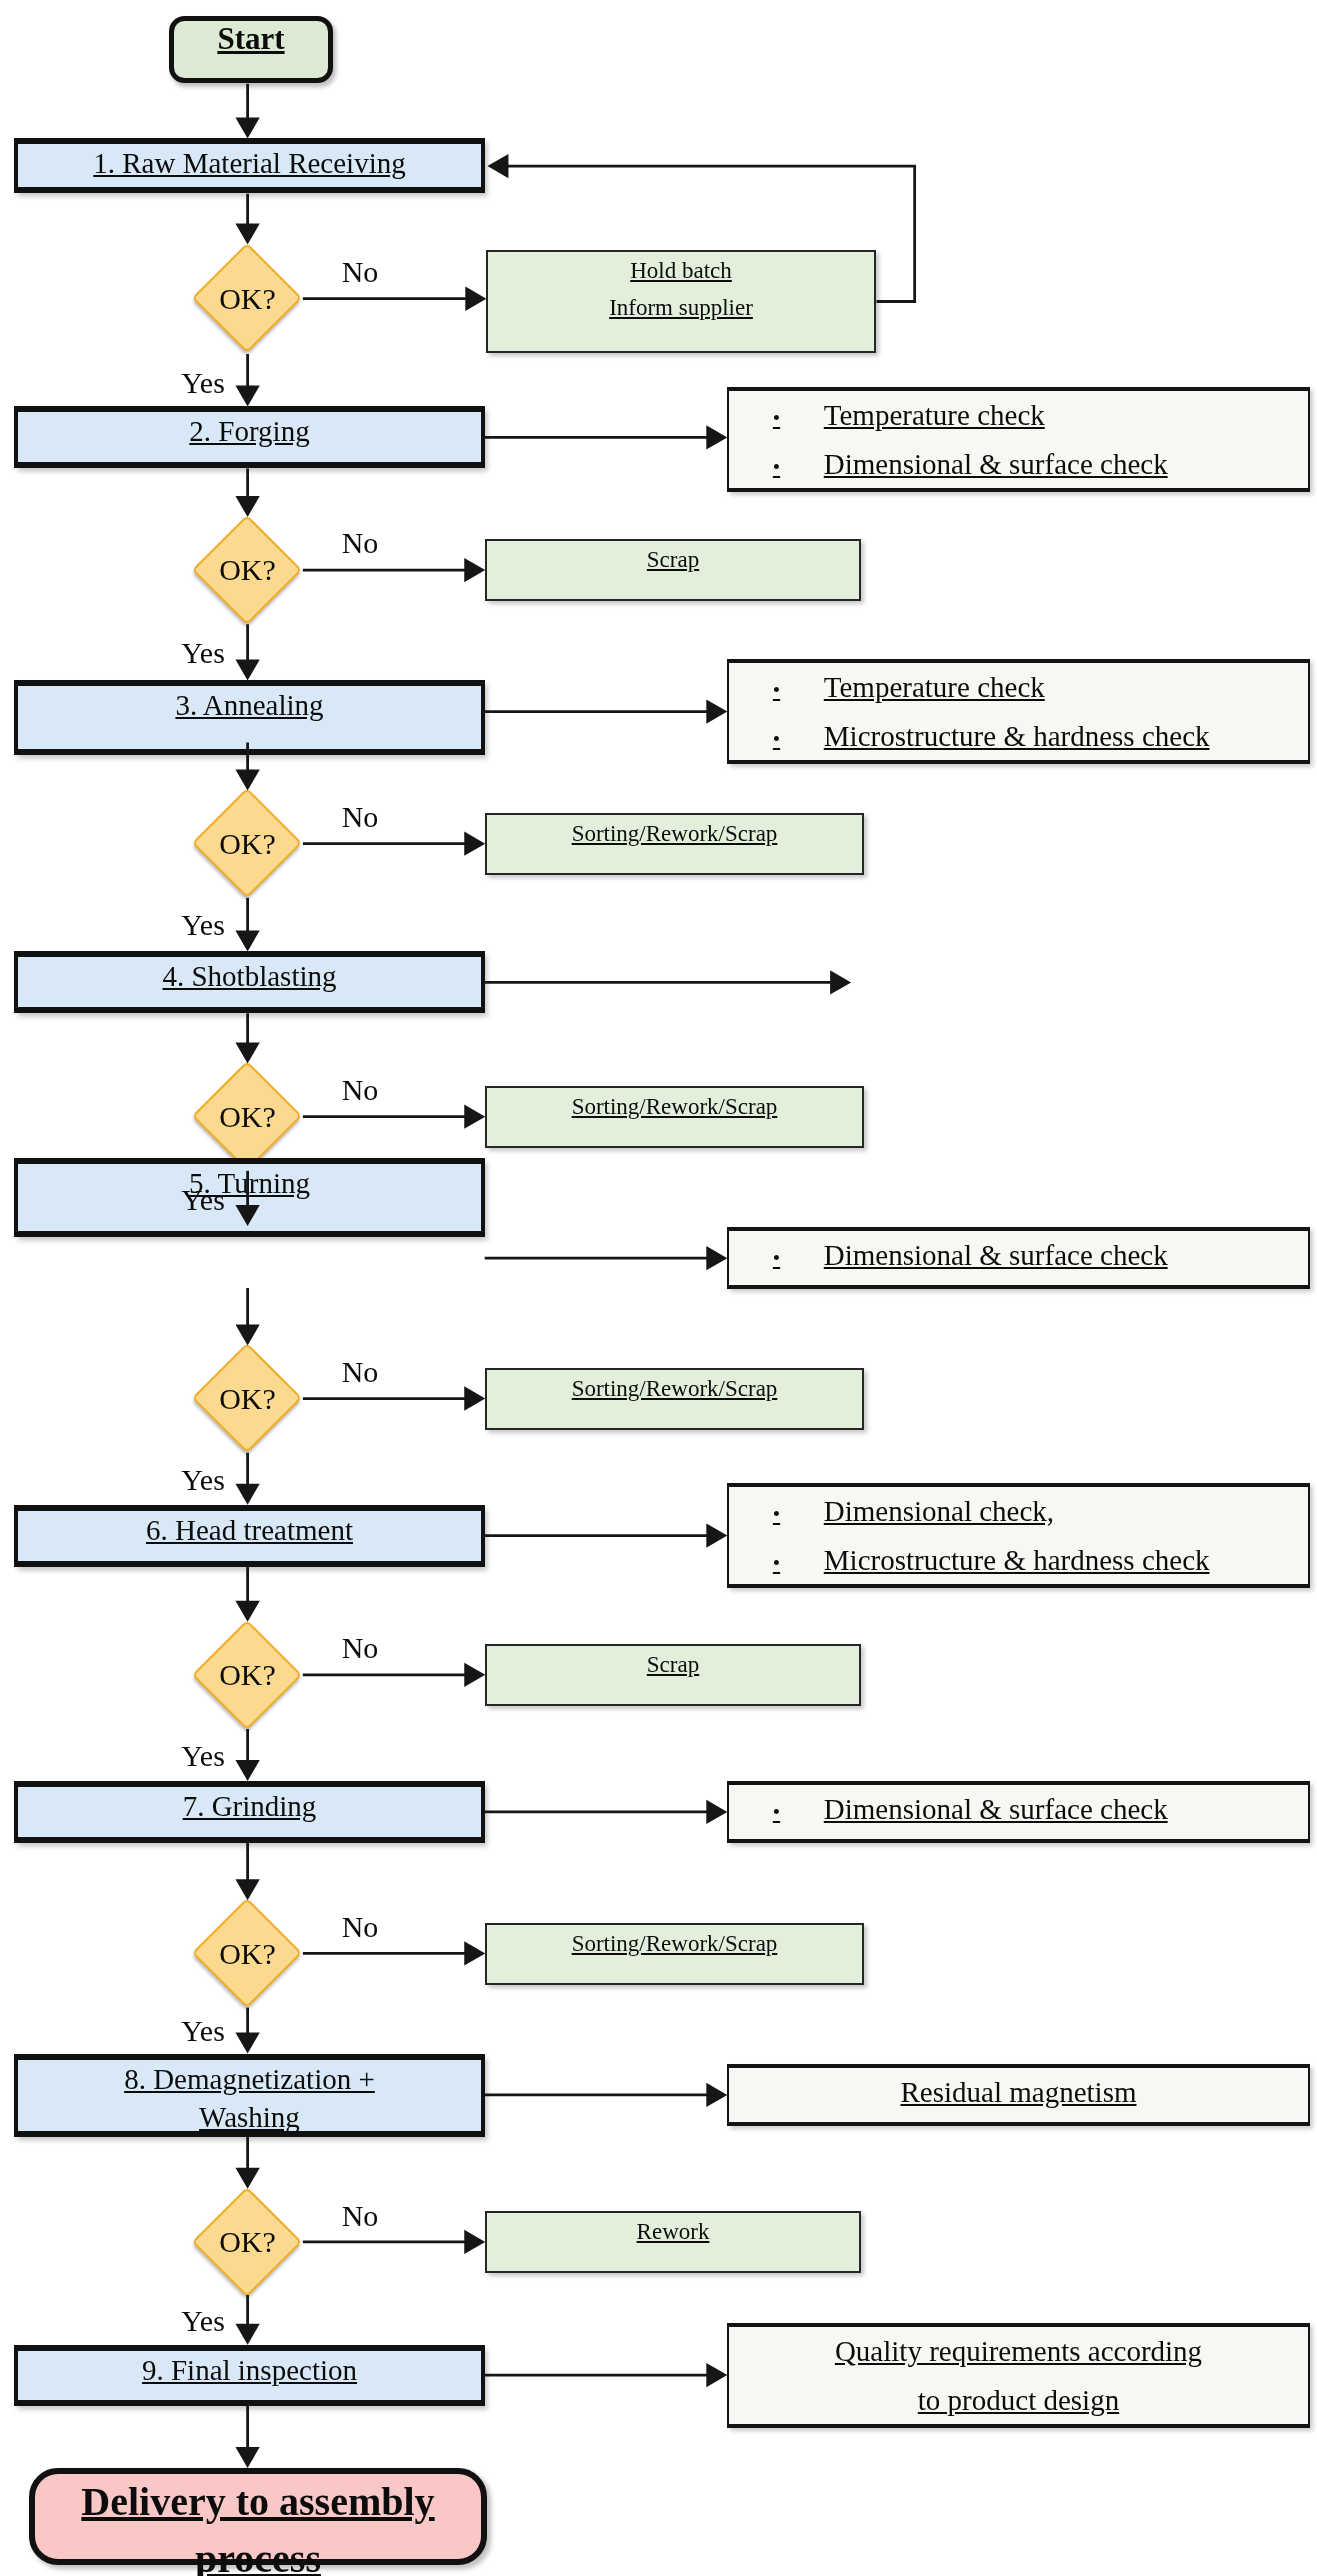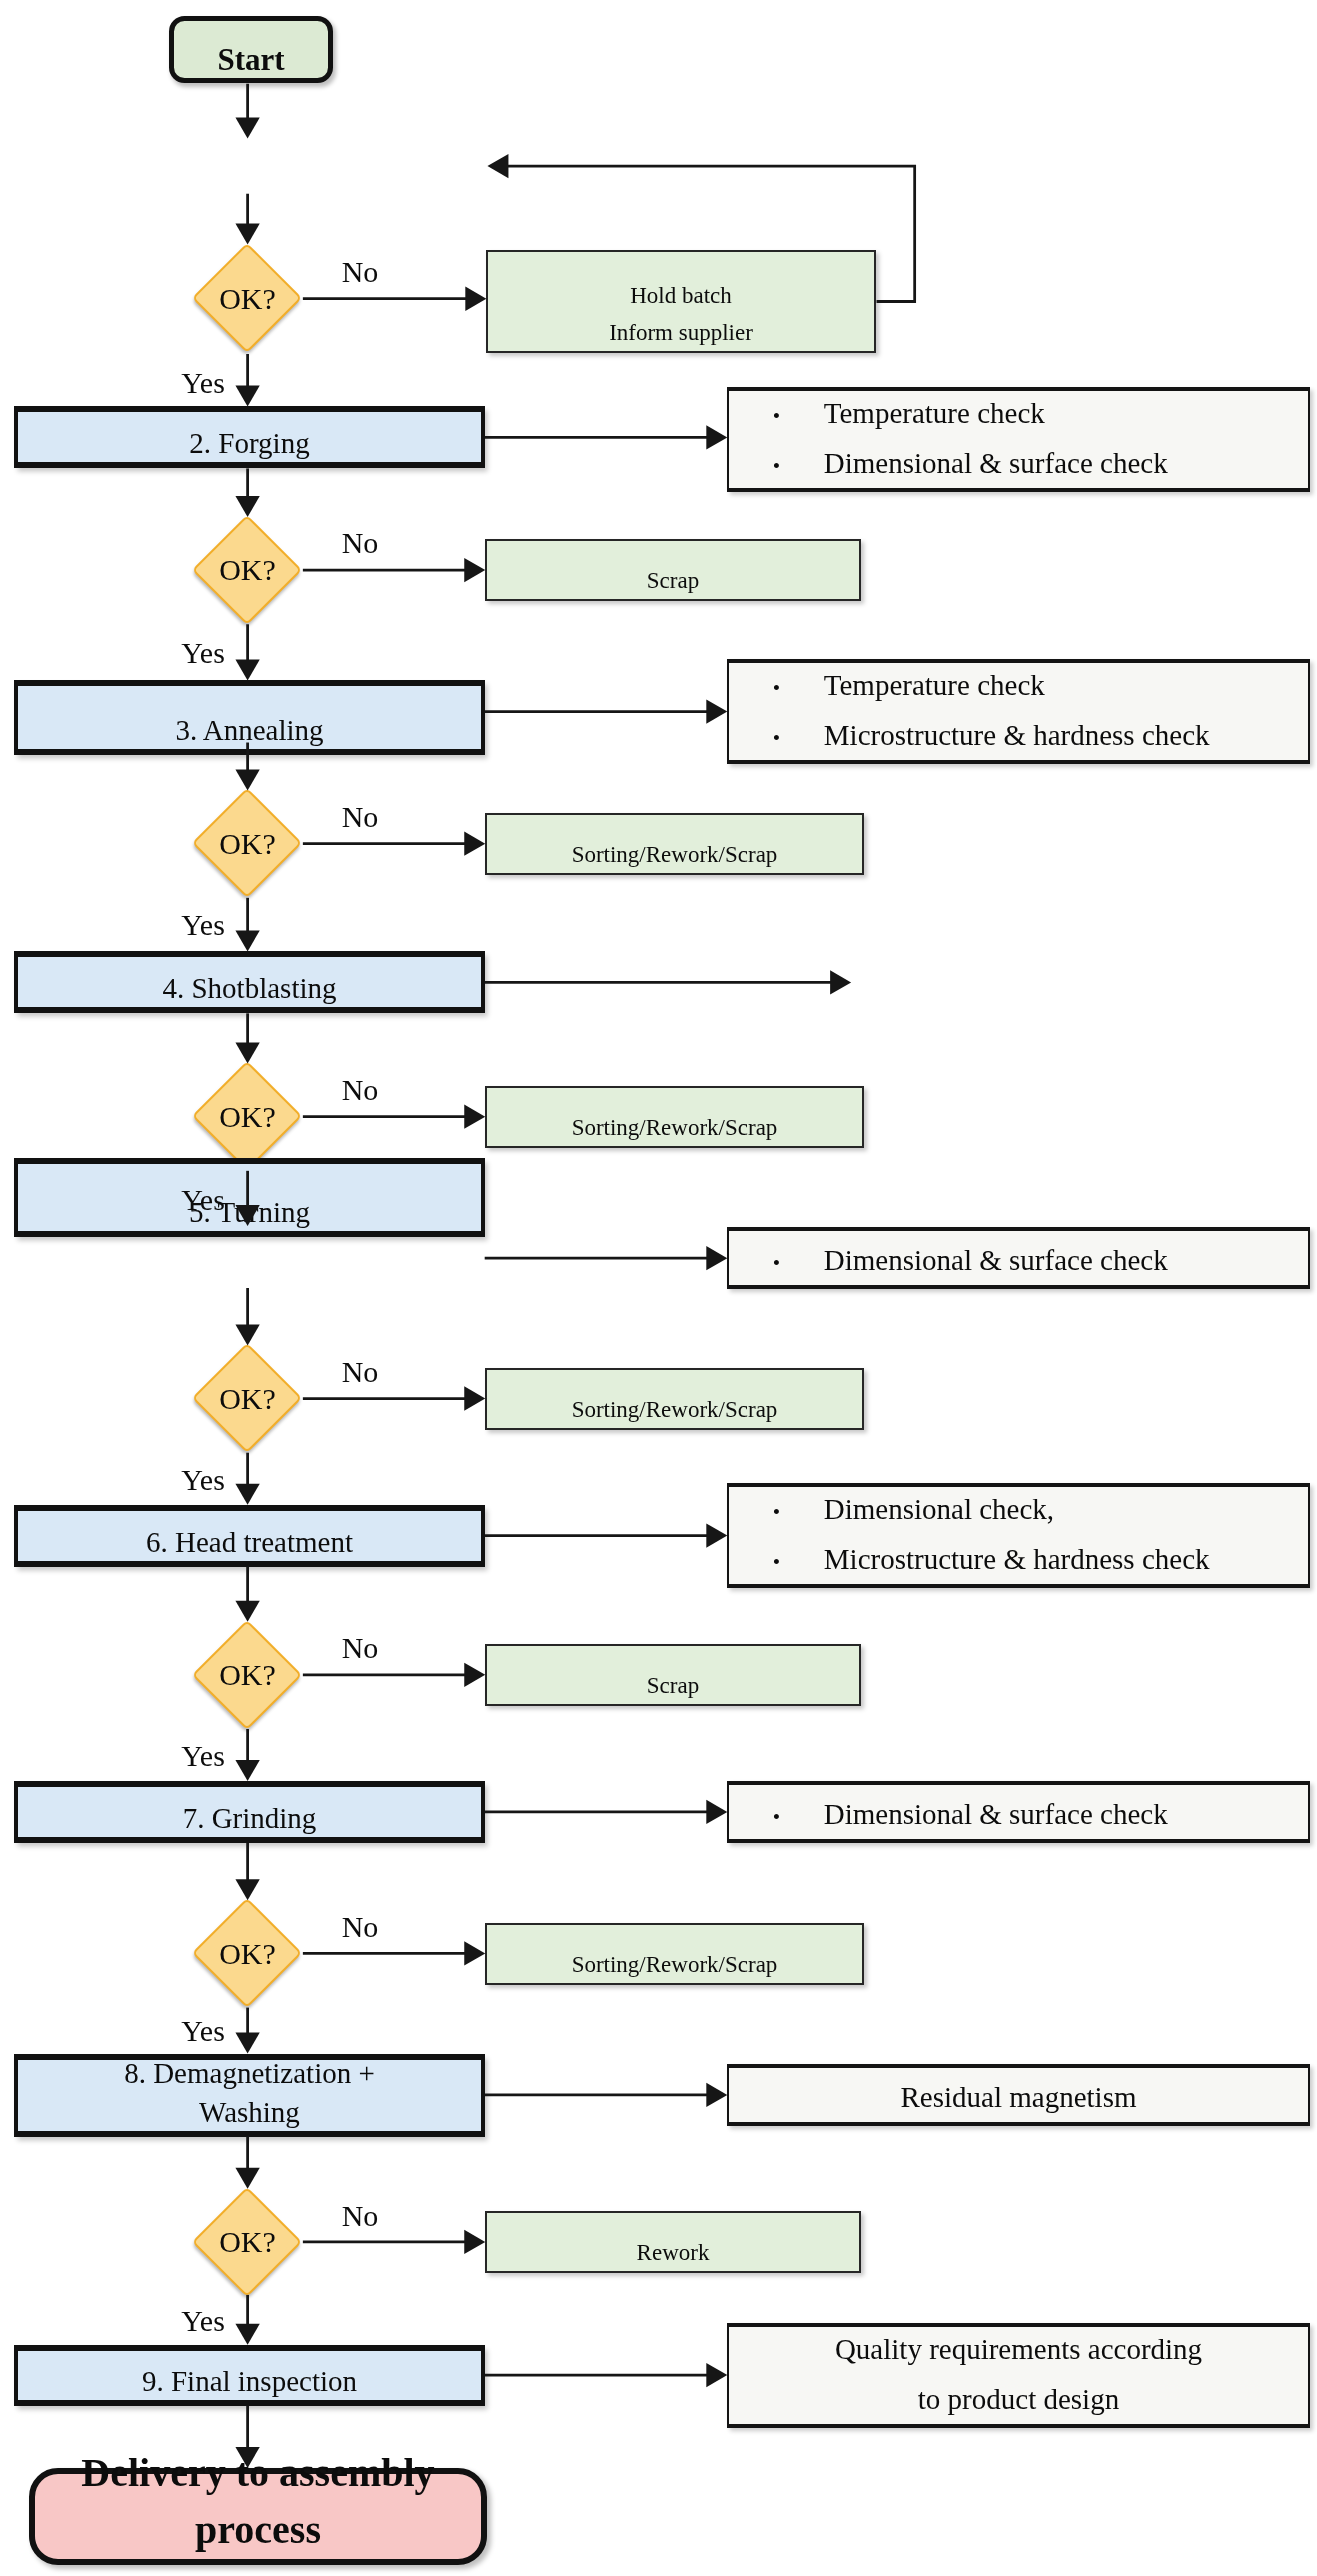--- a/index.html
+++ b/index.html
@@ -6,22 +6,23 @@
   #canvas{
     position:relative;
     width:1317px;height:2576px;
     background:#ffffff;
     font-family:"Liberation Serif","DejaVu Serif",serif;
     color:#0c0c0c;
     overflow:hidden;
   }
   .node{
     position:absolute;box-sizing:border-box;
-    display:flex;flex-direction:column;justify-content:flex-end;align-items:center;
+    display:flex;flex-direction:column;justify-content:flex-start;align-items:center;
     text-align:center;
+    text-decoration:underline;
   }
   .process{
     background:var(--process-fill);
     border:4.4px solid var(--border);
     border-top-width:6.6px;border-bottom-width:6.6px;
     font-size:29px;line-height:1.32;
     box-shadow:3.3px 3.9px 5px rgba(0,0,0,0.22);
   }
   .terminal-start{
     background:var(--start-fill);
@@ -70,20 +71,23 @@
     position:absolute;width:88px;height:42px;line-height:42px;
     text-align:center;font-size:30px;
   }
 </style>
 </head>
 <body>
 
 <div id="canvas" style="width: 1317px; height: 2576px; background: rgb(255, 255, 255);">
     <div class="node terminal-start" style="left: 169px; top: 16px; width: 164px; height: 67px;">
       <div>Start</div>
+    </div>
+    <div class="node process" style="left: 14px; top: 138px; width: 471px; height: 55px;">
+      <div>1. Raw Material Receiving</div>
     </div>
     <div class="diamond" style="left: 208px; top: 259px;"></div>
     <div class="diamond-label" style="left: 192px; top: 278px;">OK?</div>
     <div class="node outcome" style="left: 486px; top: 250px; width: 390px; height: 103px;">
       <div>Hold batch</div>
       <div>Inform supplier</div>
     </div>
     <div class="node process" style="left: 14px; top: 406px; width: 471px; height: 62px;">
       <div>2. Forging</div>
     </div>

